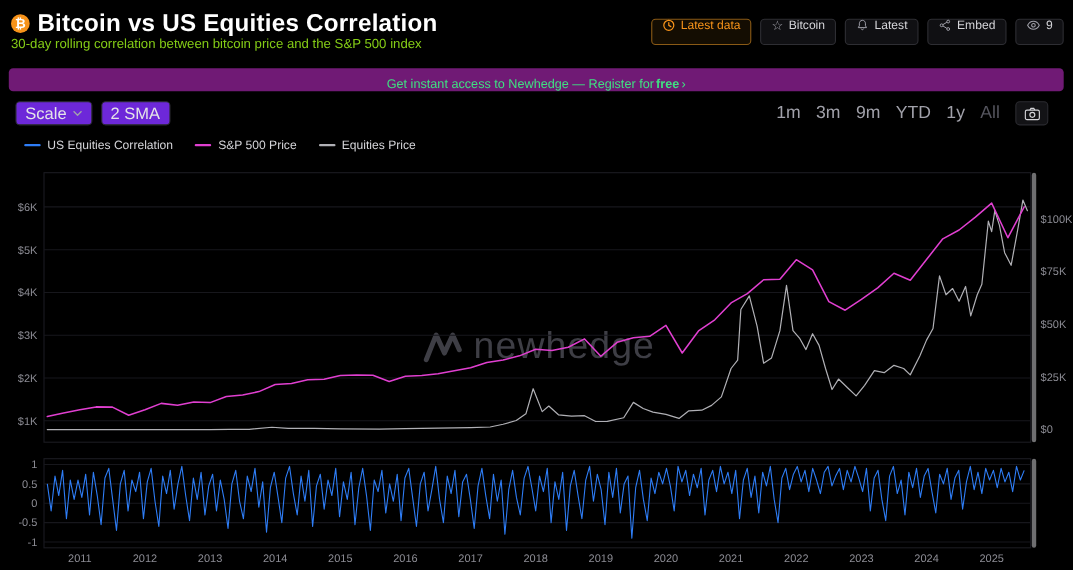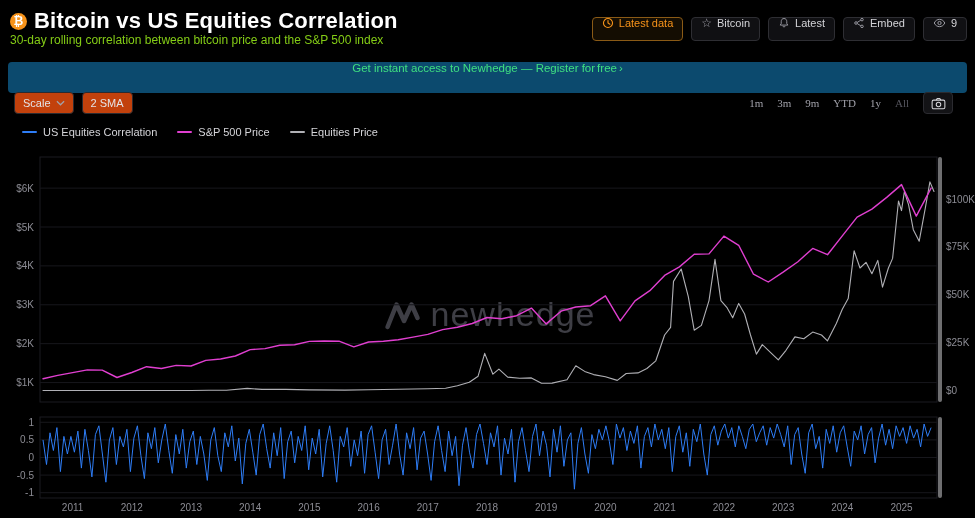--- a/index.html
+++ b/index.html
@@ -13,30 +13,30 @@
   .page-title{font-size:22px;font-weight:700;color:#fff;margin:0;letter-spacing:.2px;}
   .subtitle{position:absolute;top:33px;left:10px;font-size:12px;color:#84cc16;z-index:3;}
   .header-actions{position:absolute;top:17px;right:8px;display:flex;gap:8px;z-index:3;}
   .btn{display:flex;align-items:flex-end;gap:5px;height:18px;padding:11px 9px;background:#101013;border:1px solid #2e2e33;
        border-radius:4px;color:#d4d4d8;font-size:11px;cursor:pointer;white-space:nowrap;}
   .btn.latest{color:#f7931a;border-color:#8a5a16;background:#140d02;}
   .icn{font-size:12px;line-height:1;color:#a1a1aa;}
   .btn svg{display:block;}
 
   
-  .banner{position:absolute;top:62px;left:8px;right:8px;height:31px;background:#0c4a6e;border-radius:4px;
-          display:flex;align-items:flex-start;justify-content:center;font-size:11.5px;color:#3fe081;z-index:3;cursor:pointer;}
-  .banner b{font-weight:400;margin:0 2px;}
+  .banner{position:absolute;top:62px;left:8px;right:8px;height:21px;background:#701a75;border-radius:4px;
+          display:flex;align-items:flex-end;justify-content:center;font-size:11.5px;color:#3fe081;z-index:3;cursor:pointer;}
+  .banner b{font-weight:700;margin:0 2px;}
 
   
   .toolbar-left{position:absolute;top:92px;left:14px;display:flex;gap:8px;z-index:3;}
-  .tbtn{height:22px;padding:0 8px;background:#c2410c;border:1px solid #2b2b30;border-radius:4px;color:#e4e4e7;
-        font-size:11px;display:flex;align-items:center;gap:5px;cursor:pointer;}
+  .tbtn{height:22px;padding:0 8px;background:#6d28d9;border:1px solid #2b2b30;border-radius:4px;color:#e4e4e7;
+        font-size:15px;display:flex;align-items:center;gap:5px;cursor:pointer;}
   .toolbar-right{position:absolute;top:92px;right:22px;display:flex;align-items:center;gap:14px;z-index:3;}
-  .range{font-size:11px;color:#a1a1aa;cursor:pointer;font-family:Liberation Serif, serif;}
+  .range{font-size:16px;color:#a1a1aa;cursor:pointer;}
   .range.active{color:#55555e;}
   .cam{height:22px;width:30px;display:flex;align-items:center;justify-content:center;background:#131316;
        border:1px solid #2b2b30;border-radius:4px;cursor:pointer;}
 
   
   .legend{position:absolute;top:126px;left:22px;display:flex;gap:20px;align-items:flex-start;font-size:11px;color:#d4d4d8;z-index:3;}
   .litem{display:flex;align-items:center;cursor:pointer;}
   .lmark{width:15px;height:2px;border-radius:1px;display:inline-block;margin-right:6px;}
 
   

